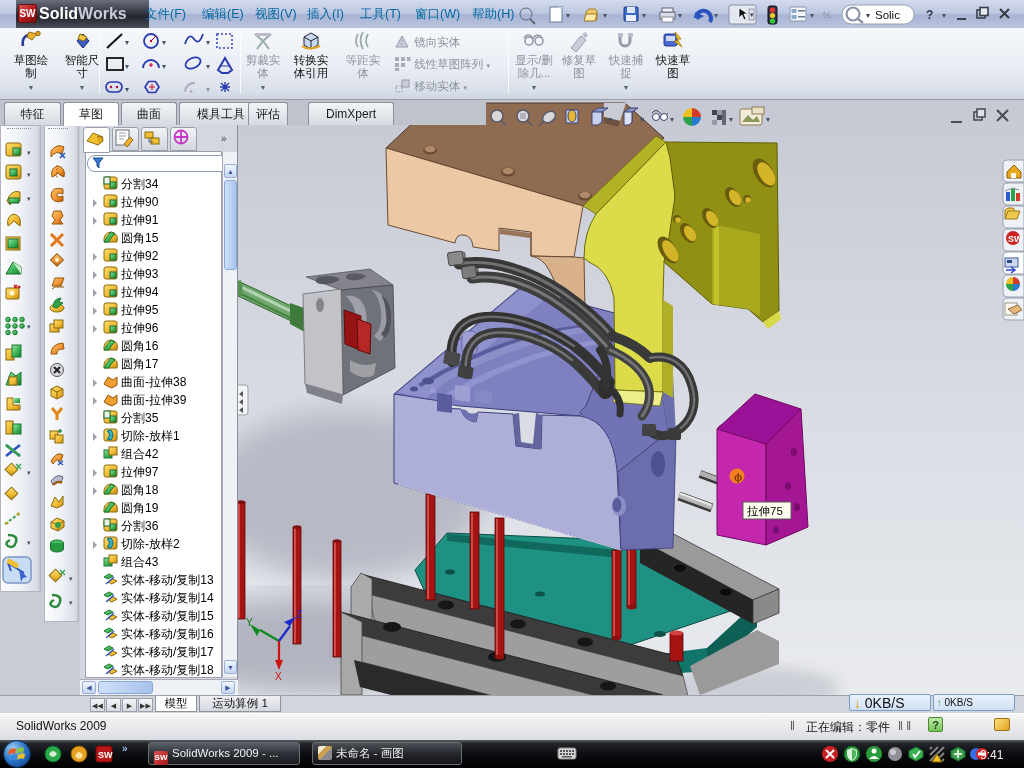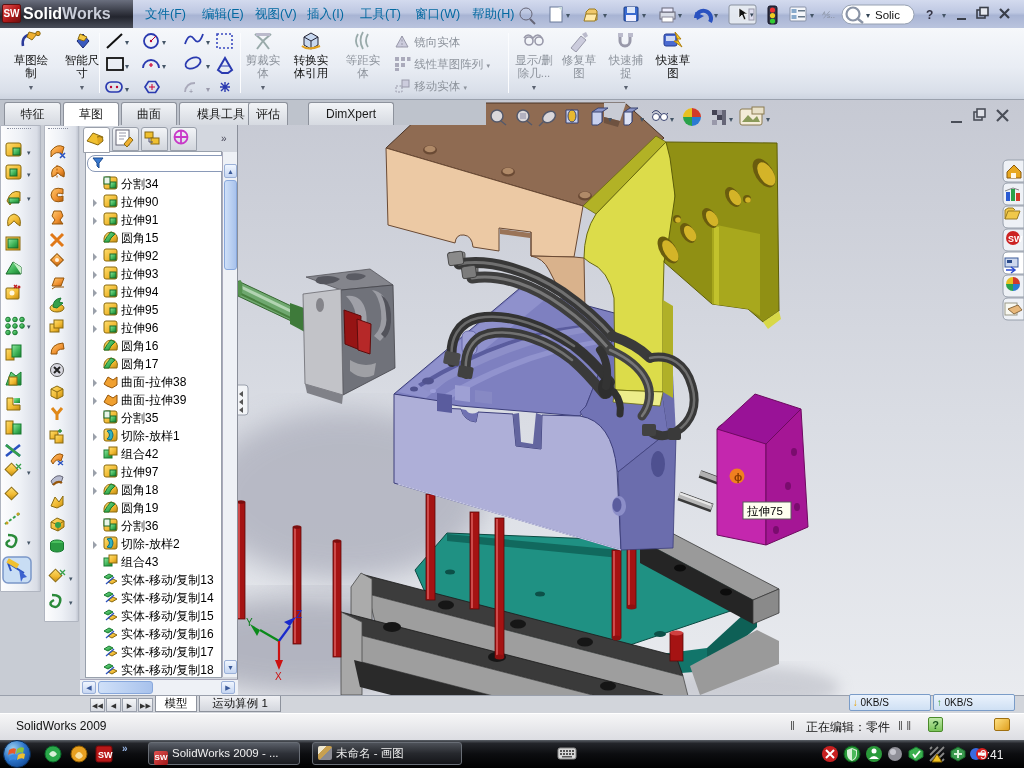--- a/index.html
+++ b/index.html
@@ -1,19 +1,19 @@
 <!DOCTYPE html>
 <html><head><meta charset="utf-8"><style>
 *{margin:0;padding:0;box-sizing:border-box}
 html,body{width:1024px;height:768px;overflow:hidden;font-family:"Liberation Sans",sans-serif}
 #scr{position:relative;width:1024px;height:768px;background:#c8ccd4}
 .abs{position:absolute}
 
 #title{left:0;top:0;width:1024px;height:28px;background:linear-gradient(#d3daee 0%,#bec8e2 45%,#a8b4d4 55%,#bac4de 100%)}
-#logo{left:0;top:0;width:133px;height:28px;background:linear-gradient(#6a6f7e 0%,#3a3d48 40%,#23252e 60%,#4a4e5a 100%);color:#fff;font-weight:bold;font-size:16px;line-height:28px}
+#logo{left:16px;top:0;width:133px;height:28px;background:linear-gradient(#6a6f7e 0%,#3a3d48 40%,#23252e 60%,#4a4e5a 100%);color:#fff;font-weight:bold;font-size:16px;line-height:28px}
 #logo .sw{display:inline-block;width:19px;height:19px;margin:4px 2px 0 2px;vertical-align:top;background:linear-gradient(135deg,#e05050 0%,#b01818 55%,#701010 100%);border:1px solid #601010;border-radius:2px;color:#fff;font-size:10px;font-weight:bold;text-align:center;line-height:17px}
 .menu{top:0;height:28px;line-height:28px;font-size:12.5px;color:#0369a1}
 
 #cmd{left:0;top:28px;width:1024px;height:72px;background:linear-gradient(#f6f8fb 0%,#e9edf4 55%,#d9dfe9 90%,#cdd4e0 100%);border-bottom:1px solid #9aa1ad}
 .cbtn{top:30px;height:66px;text-align:center;font-size:11.5px;color:#111}
 .cbtn.dis{color:#8d939c}
 .ctext{display:block;line-height:13px;white-space:pre-line}
 .cdrop{color:#5a6270;font-size:7px}
 .csep{top:33px;width:1px;height:60px;background:#b9bfca;border-right:1px solid #fbfcfe}
 .rowt{font-size:11.5px;color:#8d939c;line-height:22px;white-space:nowrap}
@@ -920,21 +920,21 @@
 </div>
 
 <div id="bottomstuff">
 <div class="abs" style="left:0;top:695px;width:1024px;height:18px;background:#d2d5db;border-top:1px solid #9aa0ac"></div>
 <div class="nbtn" style="left:90px">◀◀</div>
       <div class="nbtn" style="left:106px">◀</div>
       <div class="nbtn" style="left:122px">▶</div>
       <div class="nbtn" style="left:138px">▶▶</div>
 <div class="mtab" style="left:155px;width:42px;background:#fff;font-weight:normal">模型</div>
 <div class="mtab" style="left:199px;width:82px">运动算例 1</div>
-<div class="abs" style="left:849px;top:694px;width:82px;height:17px;background:linear-gradient(#eaf2fc,#cfe0f4);border:1px solid #7a9cc8;border-radius:2px;font-size:10px;color:#111;line-height:16px"><span style="color:#e8a000;font-weight:bold">&nbsp;↓</span> 0KB/S</div>
+<div class="abs" style="left:849px;top:694px;width:82px;height:17px;background:linear-gradient(#eaf2fc,#cfe0f4);border:1px solid #7a9cc8;border-radius:2px;font-size:14px;color:#111;line-height:16px"><span style="color:#e8a000;font-weight:bold">&nbsp;↓</span> 0KB/S</div>
 <div class="abs" style="left:933px;top:694px;width:82px;height:17px;background:linear-gradient(#eaf2fc,#cfe0f4);border:1px solid #7a9cc8;border-radius:2px;font-size:10px;color:#111;line-height:16px"><span style="color:#2a9a2a;font-weight:bold">&nbsp;↑</span> 0KB/S</div>
 </div>
 <div class="abs" id="status">
       <span style="position:absolute;left:16px;top:5px">SolidWorks 2009</span>
 <span style="position:absolute;left:790px;top:5px;color:#555">‖</span>
 <span style="position:absolute;left:806px;top:5px">正在编辑：零件</span>
 <span style="position:absolute;left:898px;top:5px;color:#555">‖ ‖</span>
 <span class="abs" style="left:928px;top:3px;width:15px;height:15px;background:linear-gradient(#bfe8a8,#7ac45a);border:1px solid #4a8a2a;border-radius:2px;color:#14501a;font-size:11px;font-weight:bold;text-align:center;line-height:14px">?</span>
 <span class="abs" style="left:994px;top:4px;width:16px;height:13px;background:linear-gradient(135deg,#ffe080,#e0a020);border:1px solid #a07010;border-radius:2px"></span>
 </div>

